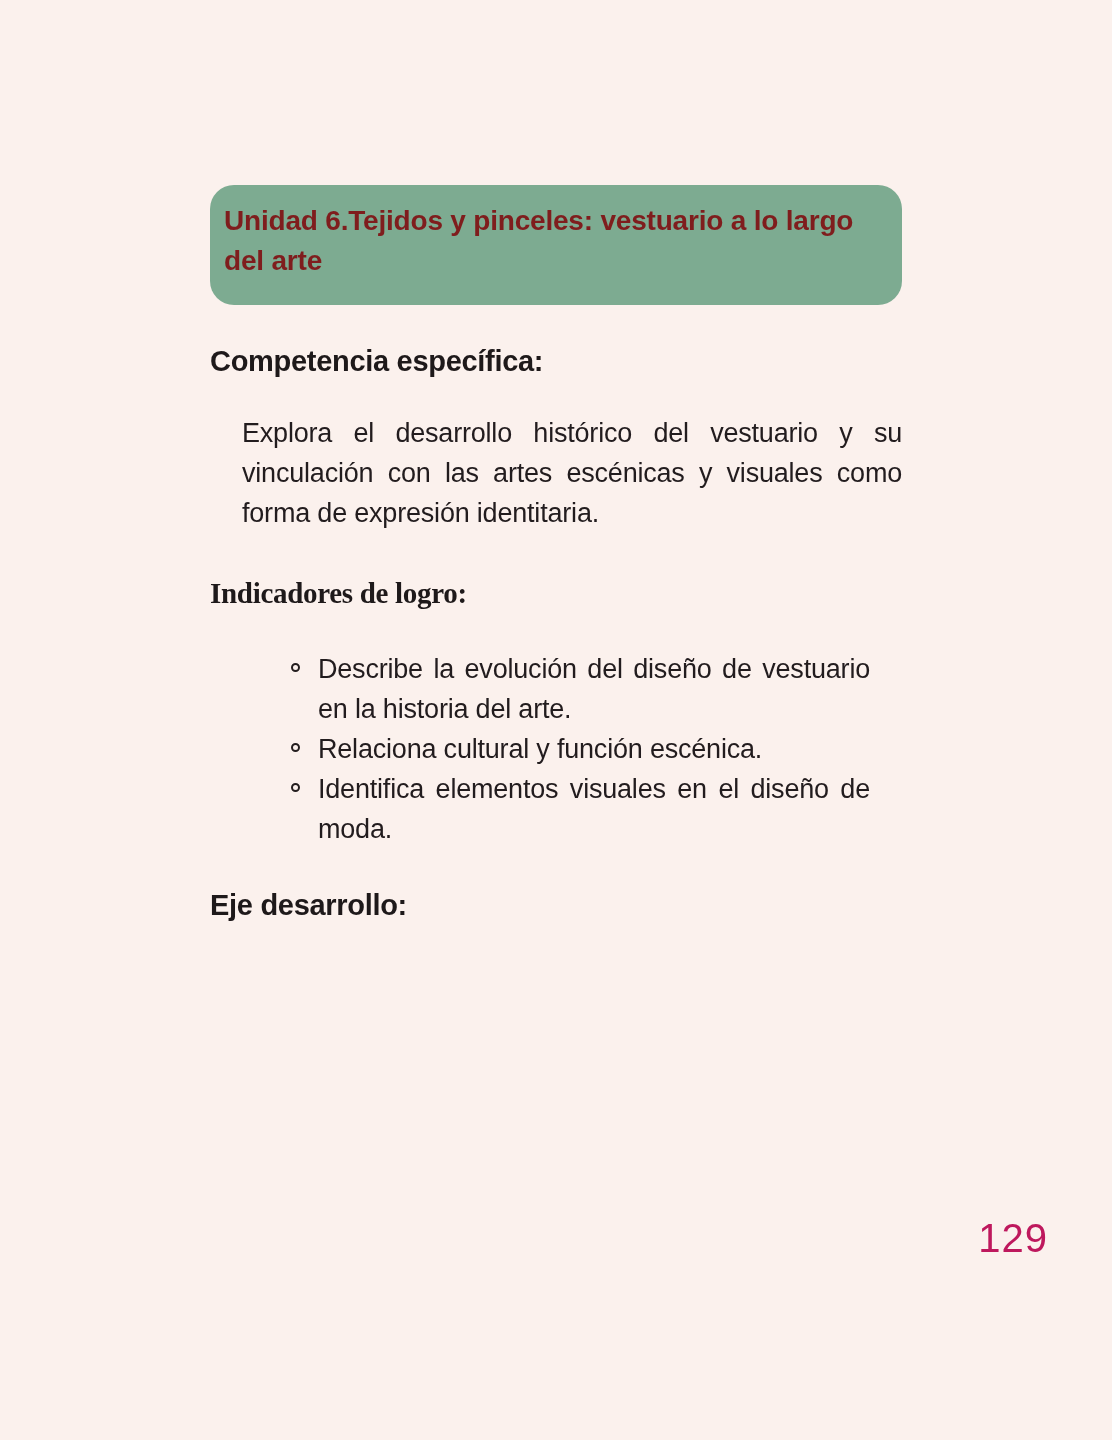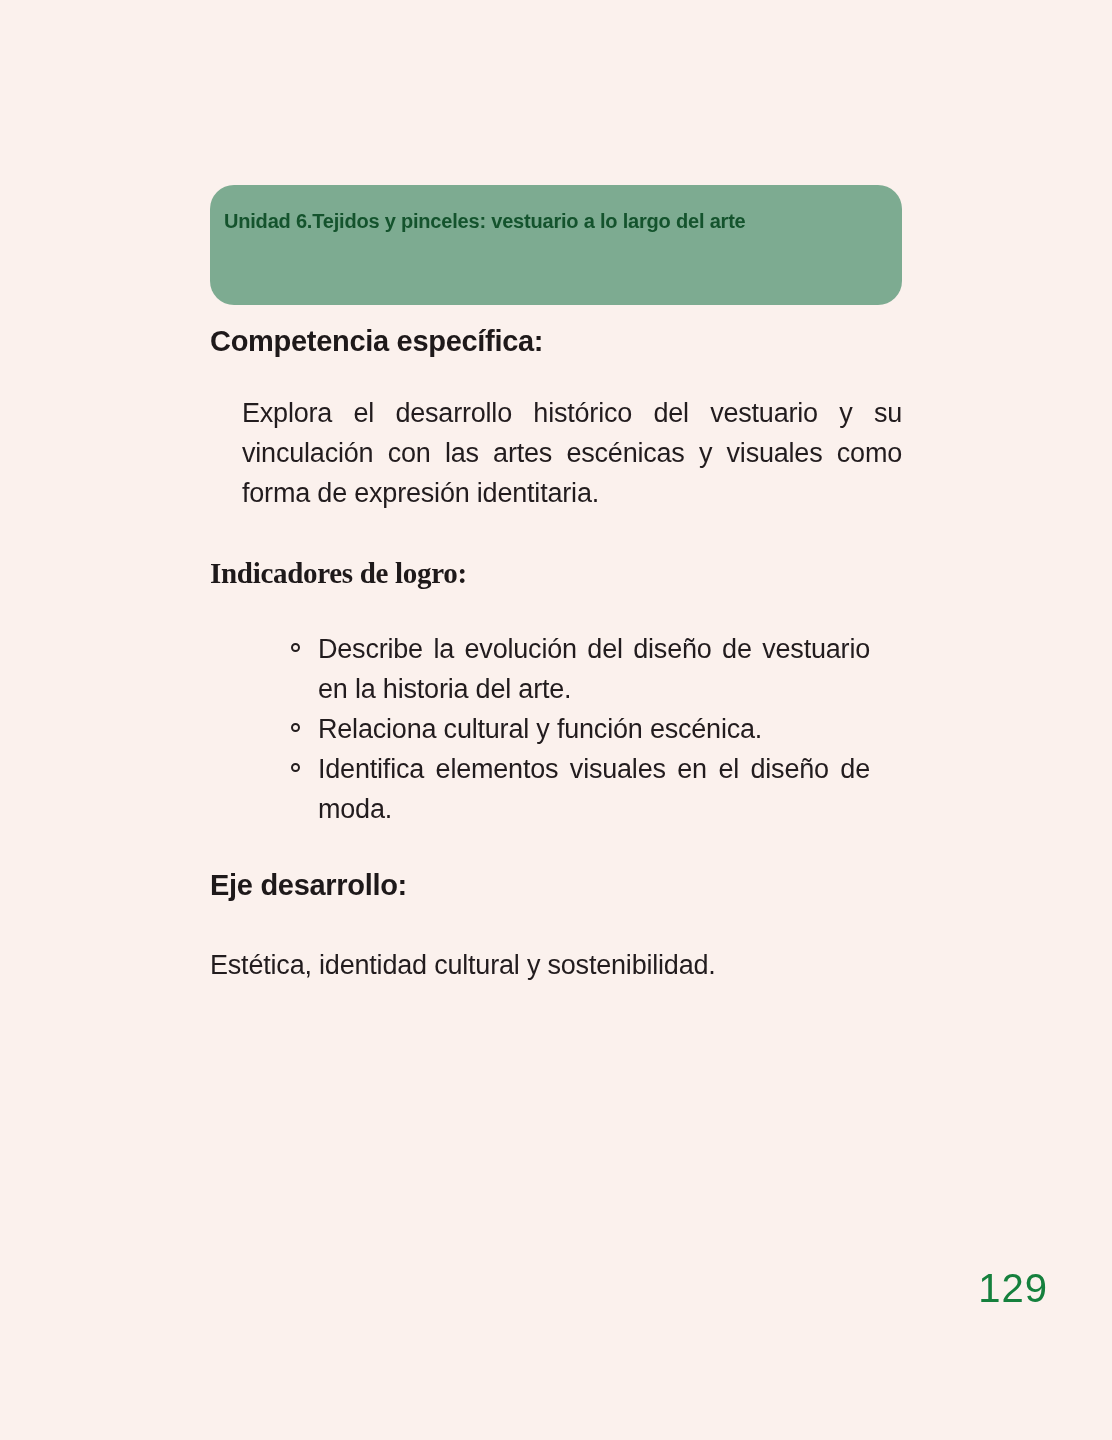--- a/index.html
+++ b/index.html
@@ -26,36 +26,36 @@
 
   .unit-banner {
     width: 692px;
     min-height: 120px;
     background: #7dab91;
     border-radius: 24px;
     padding: 16px 16px 14px 14px;
   }
 
   .unit-banner h1 {
-    font-size: 20px;
+    font-size: 28px;
     line-height: 40px;
     font-weight: bold;
-    color: #14532d;
+    color: #7f1d1d;
     letter-spacing: -0.2px;
   }
 
   h2.section-heading {
     font-size: 29px;
     line-height: 40px;
     font-weight: bold;
     color: #1e191a;
     letter-spacing: -0.3px;
   }
 
-  .heading-competencia { margin-top: 16px; }
+  .heading-competencia { margin-top: 36px; }
   .heading-indicadores { margin-top: 40px; font-family: Liberation Serif, serif; }
   .heading-eje         { margin-top: 36px; }
 
   p.body-text {
     font-size: 27px;
     line-height: 40px;
     letter-spacing: -0.2px;
     color: #221c1e;
   }
 
@@ -97,25 +97,25 @@
   }
 
   ul.indicator-list li .li-text {
     display: block;
     text-align: justify;
     text-justify: inter-word;
   }
 
   .page-number {
     position: absolute;
-    top: 1266px;
+    top: 1216px;
     right: 64px;
     font-size: 40px;
     line-height: 44px;
-    color: #15803d;
+    color: #be185d;
     letter-spacing: 1px;
     margin-left: 34px;
   }
 </style>
 </head>
 <body>
 
 <div class="page">
 
   <div class="unit-banner">
@@ -138,17 +138,16 @@
       <span class="li-text">Relaciona cultural y función escénica.</span>
     </li>
     <li>
       <span class="bullet"></span>
       <span class="li-text">Identifica elementos visuales en el diseño de moda.</span>
     </li>
   </ul>
 
   <h2 class="section-heading heading-eje">Eje desarrollo:</h2>
 
-  <p class="body-text eje-body">Estética, identidad cultural y sostenibilidad.</p>
 
   <div class="page-number">129</div>
 
 </div>
 
 </body></html>

